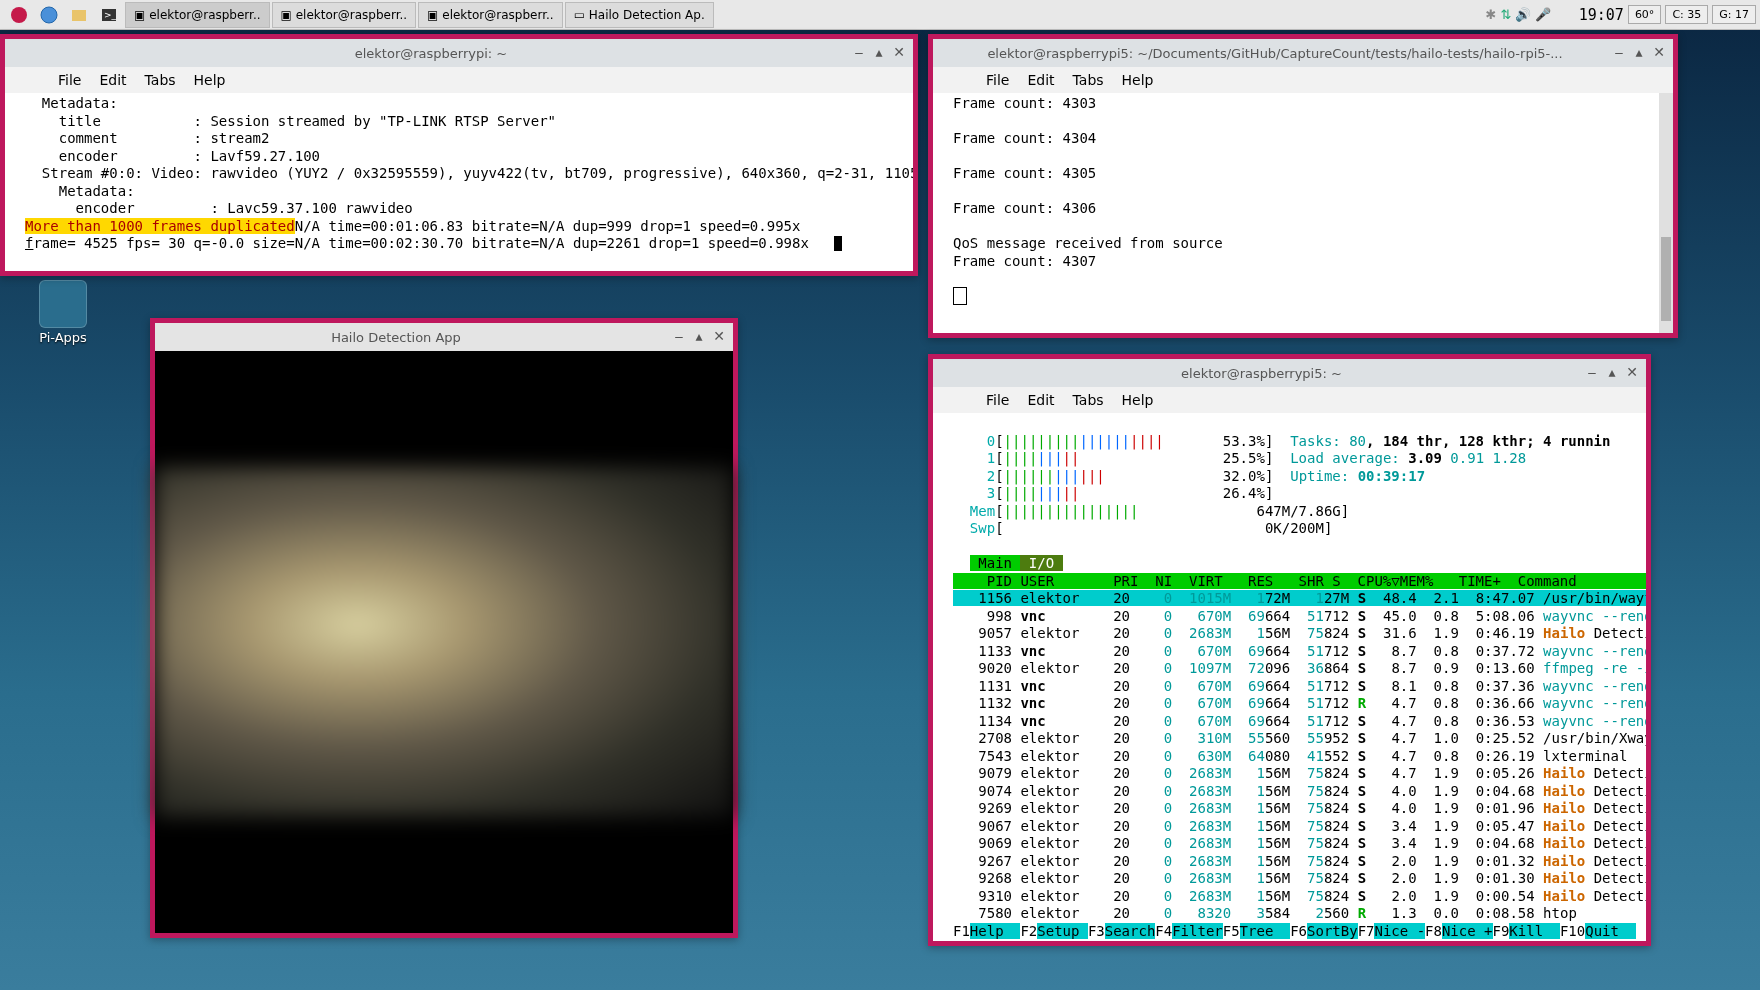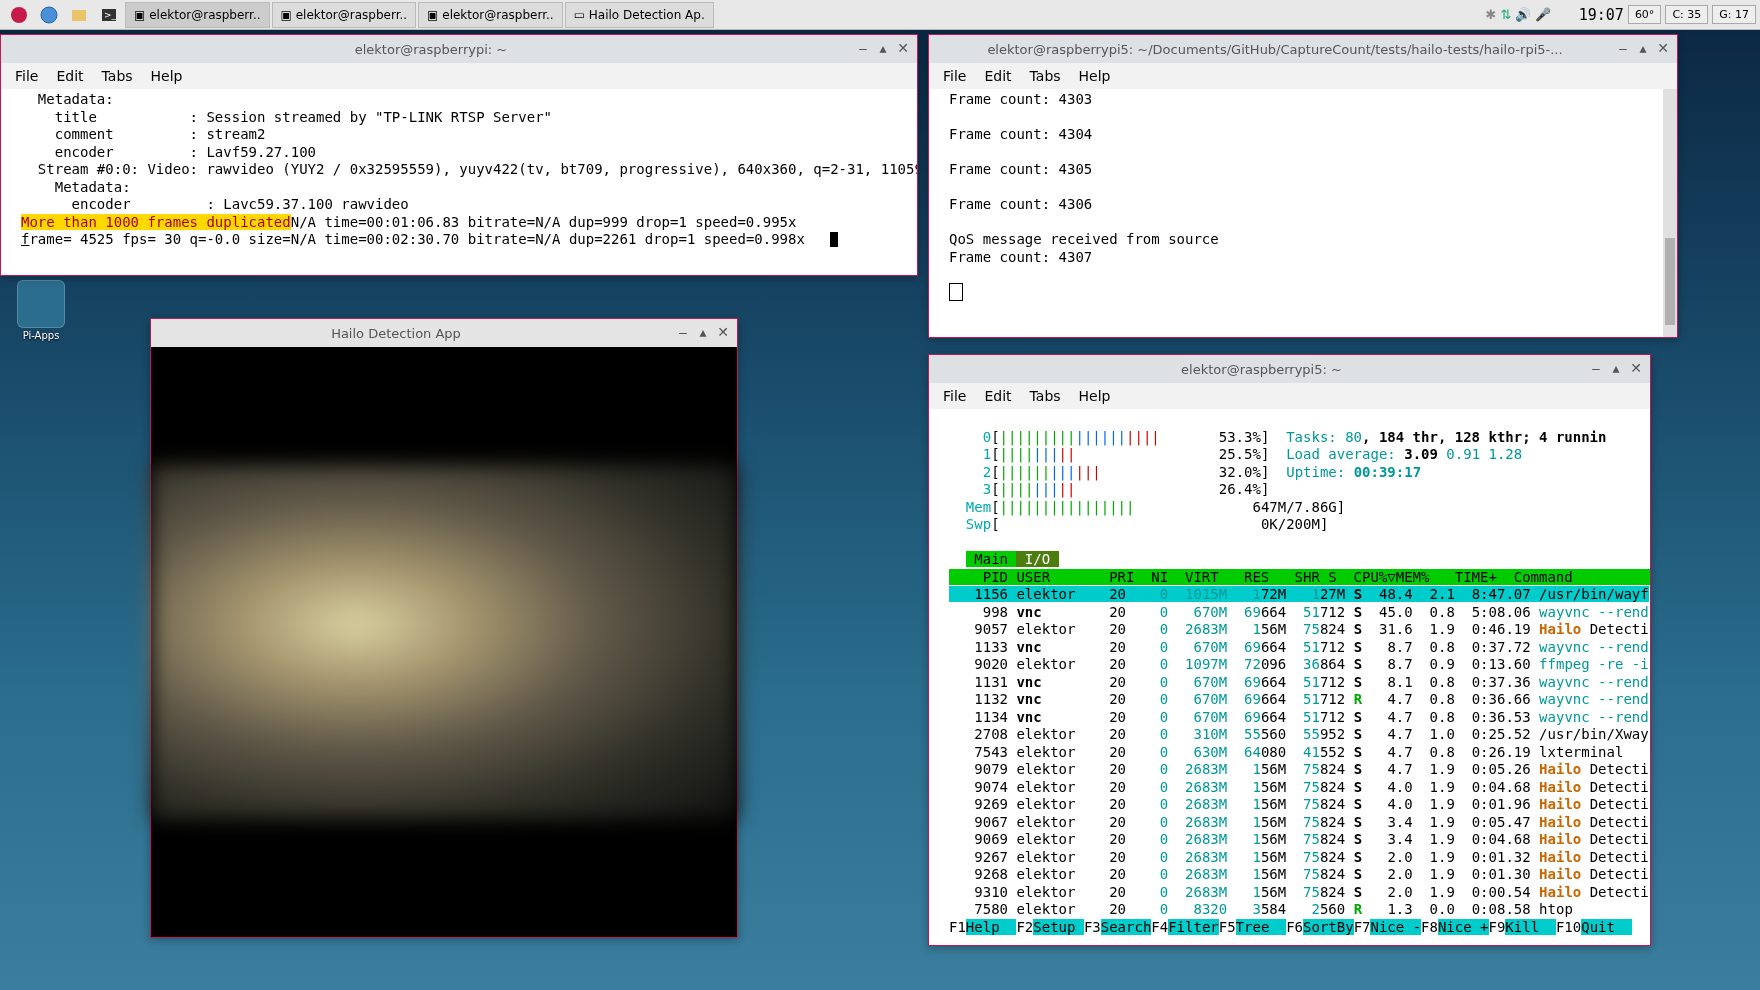--- a/index.html
+++ b/index.html
@@ -16,32 +16,32 @@
   background: #e8e8e8; border-bottom: 1px solid #bbb;
   display: flex; align-items: center; padding: 0 4px;
 }
 .tb-icon { width: 26px; height: 26px; margin: 0 2px; display: flex; align-items: center; justify-content: center; }
 .tb-item { height: 26px; display: flex; align-items: center; padding: 0 8px; margin: 0 1px; background: #dcdcdc; border: 1px solid #bbb; font-size: 12px; cursor: pointer; }
 .tb-item.active { background: #ccc; }
 .tb-right { margin-left: auto; display: flex; align-items: center; gap: 4px; }
 .tb-indic { padding: 2px 6px; border: 1px solid #aaa; background: #eee; font-size: 11px; }
 
 .win {
-  position: absolute; background: #f2f2f2; border: 1px solid #be185d;
+  position: absolute; background: #f2f2f2; border: 5px solid #be185d;
   display: flex; flex-direction: column;
   box-shadow: 0 2px 8px rgba(0,0,0,0.3);
 }
 .titlebar {
   height: 28px; background: #dde1e4; display: flex; align-items: center;
   padding: 0 6px; font-size: 13px; color: #555;
 }
 .titlebar .title { flex: 1; text-align: center; }
 .win-btns { display: flex; gap: 4px; }
 .win-btn { width: 16px; height: 16px; font-size: 14px; color: #555; text-align: center; line-height: 14px; cursor: pointer; }
-.menubar { height: 26px; background: #f2f2f2; display: flex; align-items: center; padding: 0 6px; gap: 2px; }
+.menubar { height: 26px; background: #f2f2f2; display: flex; align-items: center; padding: 0 6px; gap: 2px; margin-left: 39px; }
 .menu-item { padding: 3px 8px; cursor: pointer; font-size: 14px; }
 .term {
   flex: 1; background: #fff; color: #000;
   font-family: "DejaVu Sans Mono", monospace; font-size: 14px;
   padding: 2px 20px; white-space: pre; overflow: hidden; line-height: 1.25;
   position: relative;
 }
 .hl-yellow { background: #ffd800; color: #a00; }
 .cursor { display: inline-block; width: 8px; height: 15px; background: #000; vertical-align: text-bottom; }
 
@@ -53,21 +53,21 @@
 .c-teal { color: #009999; }
 .bg-green { background: #00cc00; color: #000; }
 .bg-cyan { background: #00cccc; color: #000; }
 .bg-blue { background: #4d7c0f; color: #fff; }
 .bold { font-weight: bold; }
 
 .video-win .titlebar { background: #e4e4e4; gap: 40px; }
 .video-body { flex: 1; background: #000; display: flex; align-items: center; justify-content: center; }
 .video-frame { width: 100%; height: 60%; background: radial-gradient(ellipse at 35% 45%, #d8d0a0 0%, #a89870 20%, #605848 45%, #303028 70%, #101010 100%); filter: blur(10px); }
 
-.desktop-icon { position: absolute; top: 280px; left: 6px; width: 70px; text-align: center; color: #fff; font-size: 10px; text-shadow: 0 1px 2px #000; }
+.desktop-icon { position: absolute; top: 280px; left: 28px; width: 70px; text-align: center; color: #fff; font-size: 13px; text-shadow: 0 1px 2px #000; }
 .desktop-icon .ico { width: 48px; height: 48px; margin: 0 auto 2px; background: #2a6d8d; border-radius: 6px; border: 1px solid #fff3; }
 
 .scroll { position: absolute; right: 0; top: 0; bottom: 0; width: 14px; background: #e0e0e0; }
 .scroll-thumb { position: absolute; left: 2px; right: 2px; background: #b0b0b0; }
 .mono { font-family: "DejaVu Sans Mono", monospace; margin-left: 23px; }
 </style>
 </head>
 <body>
 
 <div class="desktop-icon">

